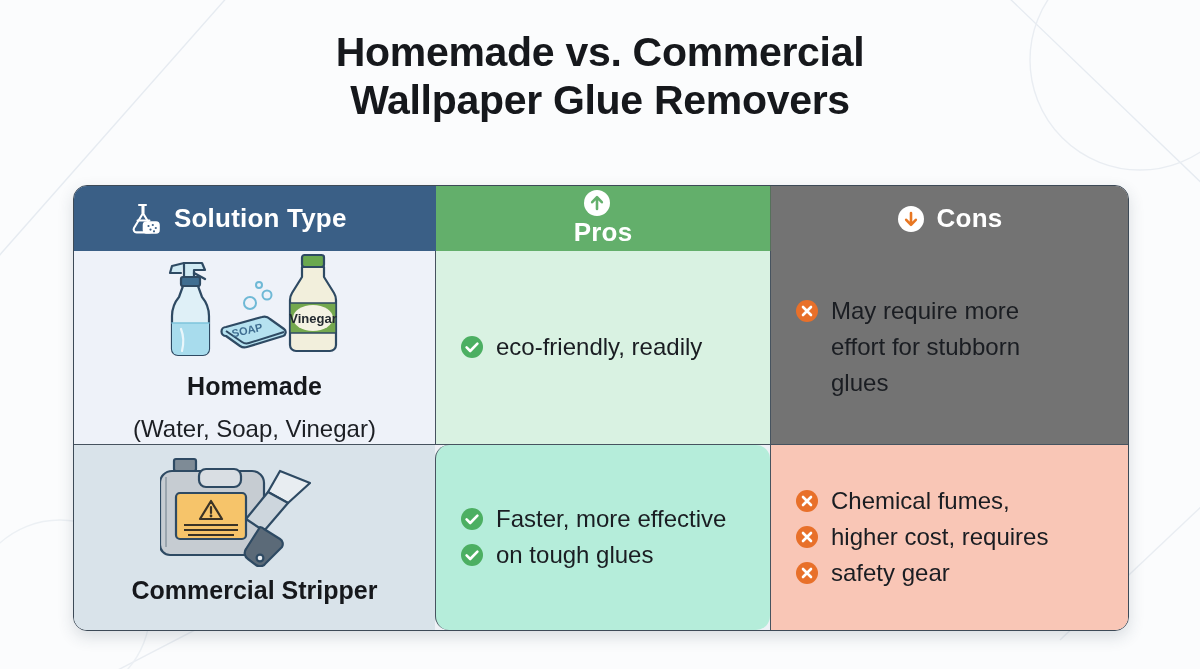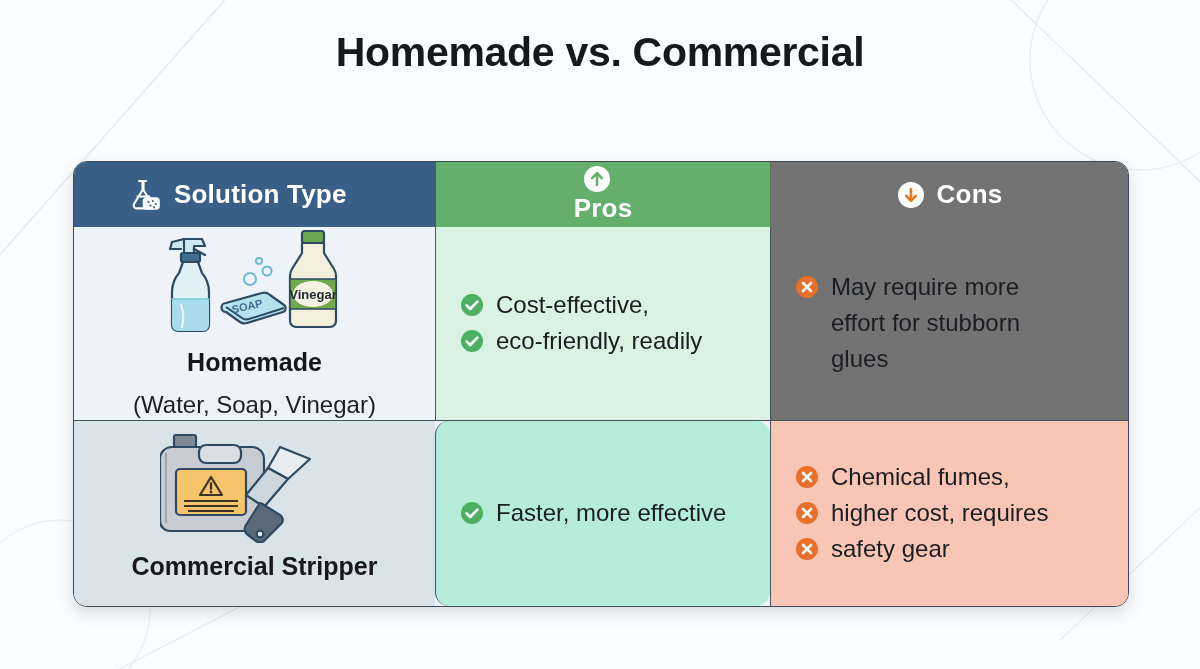--- a/index.html
+++ b/index.html
@@ -36,21 +36,21 @@
     font-weight: bold;
     line-height: 1.18;
     letter-spacing: -0.3px;
     color: #16181c;
   }
   #title .t-line { display: block; }
 
   #table {
     position: absolute;
     left: 73px;
-    top: 161px;
+    top: 185px;
     width: 1054px;
     height: 444px;
     border: 1.5px solid #3d4a57;
     border-radius: 14px;
     overflow: hidden;
     box-shadow: 0 6px 16px rgba(40,55,75,0.16);
     display: flex;
     flex-direction: column;
     background: #eef1f6;
     justify-content: flex-end;
@@ -175,20 +175,21 @@
     <path d="M -40 300 L 260 -40" stroke="#e6ebf1" stroke-width="1.4" fill="none"></path>
     <path d="M 980 -30 L 1240 220" stroke="#e6ebf1" stroke-width="1.4" fill="none"></path>
     <path d="M 1060 640 L 1240 470" stroke="#e9edf2" stroke-width="1.4" fill="none"></path>
     <path d="M 60 700 L 330 560" stroke="#e9edf2" stroke-width="1.4" fill="none"></path>
     <circle cx="1140" cy="60" r="110" fill="none" stroke="#e9edf2" stroke-width="1.4"></circle>
     <circle cx="60" cy="610" r="90" fill="none" stroke="#ecf0f4" stroke-width="1.4"></circle>
   </svg>
 
   <div id="title">
     <span class="t-line">Homemade vs. Commercial</span>
+    <span class="t-line">Wallpaper Glue Removers</span>
   </div>
 
   <div id="table">
 
     <div class="trow header">
       <div class="cell c-type">
         <span class="hdr-icon">
           <svg width="38" height="34" viewBox="0 0 38 34">
             <g fill="none" stroke="#ffffff" stroke-width="2.1" stroke-linejoin="round" stroke-linecap="round">
               <path d="M15 3 h7 M18.5 3 v9 L10 26 a3 3 0 0 0 2.6 4.4 h12.8 A3 3 0 0 0 28 26 L19.5 12 V3"></path>
@@ -276,29 +277,20 @@
       <div class="cell c-pros">
         <div class="list-inner">
           <div class="list-rows">
             <div class="list-line">
               <span class="bullet-icon">
                 <svg width="24" height="24" viewBox="0 0 24 24">
                     <circle cx="12" cy="12" r="11" fill="#4caf62"></circle>
                     <path d="M6.6 12.4 L10.2 16 L17.4 8.6" fill="none" stroke="#ffffff" stroke-width="2.6" stroke-linecap="round" stroke-linejoin="round"></path>
                   </svg>
               </span>
-              <span class="list-text">Cost-effective,</span>
-            </div>
-            <div class="list-line">
-              <span class="bullet-icon">
-                <svg width="24" height="24" viewBox="0 0 24 24">
-                    <circle cx="12" cy="12" r="11" fill="#4caf62"></circle>
-                    <path d="M6.6 12.4 L10.2 16 L17.4 8.6" fill="none" stroke="#ffffff" stroke-width="2.6" stroke-linecap="round" stroke-linejoin="round"></path>
-                  </svg>
-              </span>
               <span class="list-text">eco-friendly, readily</span>
             </div>
           </div>
         </div>
       </div>
 
       <div class="cell c-cons">
         <div class="list-inner">
           <div class="list-rows">
             <div class="list-line">
@@ -374,20 +366,29 @@
           <div class="list-rows">
             <div class="list-line">
               <span class="bullet-icon">
                 <svg width="24" height="24" viewBox="0 0 24 24">
                     <circle cx="12" cy="12" r="11" fill="#4caf62"></circle>
                     <path d="M6.6 12.4 L10.2 16 L17.4 8.6" fill="none" stroke="#ffffff" stroke-width="2.6" stroke-linecap="round" stroke-linejoin="round"></path>
                   </svg>
               </span>
               <span class="list-text">Faster, more effective</span>
             </div>
+            <div class="list-line">
+              <span class="bullet-icon">
+                <svg width="24" height="24" viewBox="0 0 24 24">
+                    <circle cx="12" cy="12" r="11" fill="#4caf62"></circle>
+                    <path d="M6.6 12.4 L10.2 16 L17.4 8.6" fill="none" stroke="#ffffff" stroke-width="2.6" stroke-linecap="round" stroke-linejoin="round"></path>
+                  </svg>
+              </span>
+              <span class="list-text">on tough glues</span>
+            </div>
           </div>
         </div>
       </div>
 
       <div class="cell c-cons">
         <div class="list-inner">
           <div class="list-rows">
             <div class="list-line">
               <span class="bullet-icon">
                 <svg width="24" height="24" viewBox="0 0 24 24">

